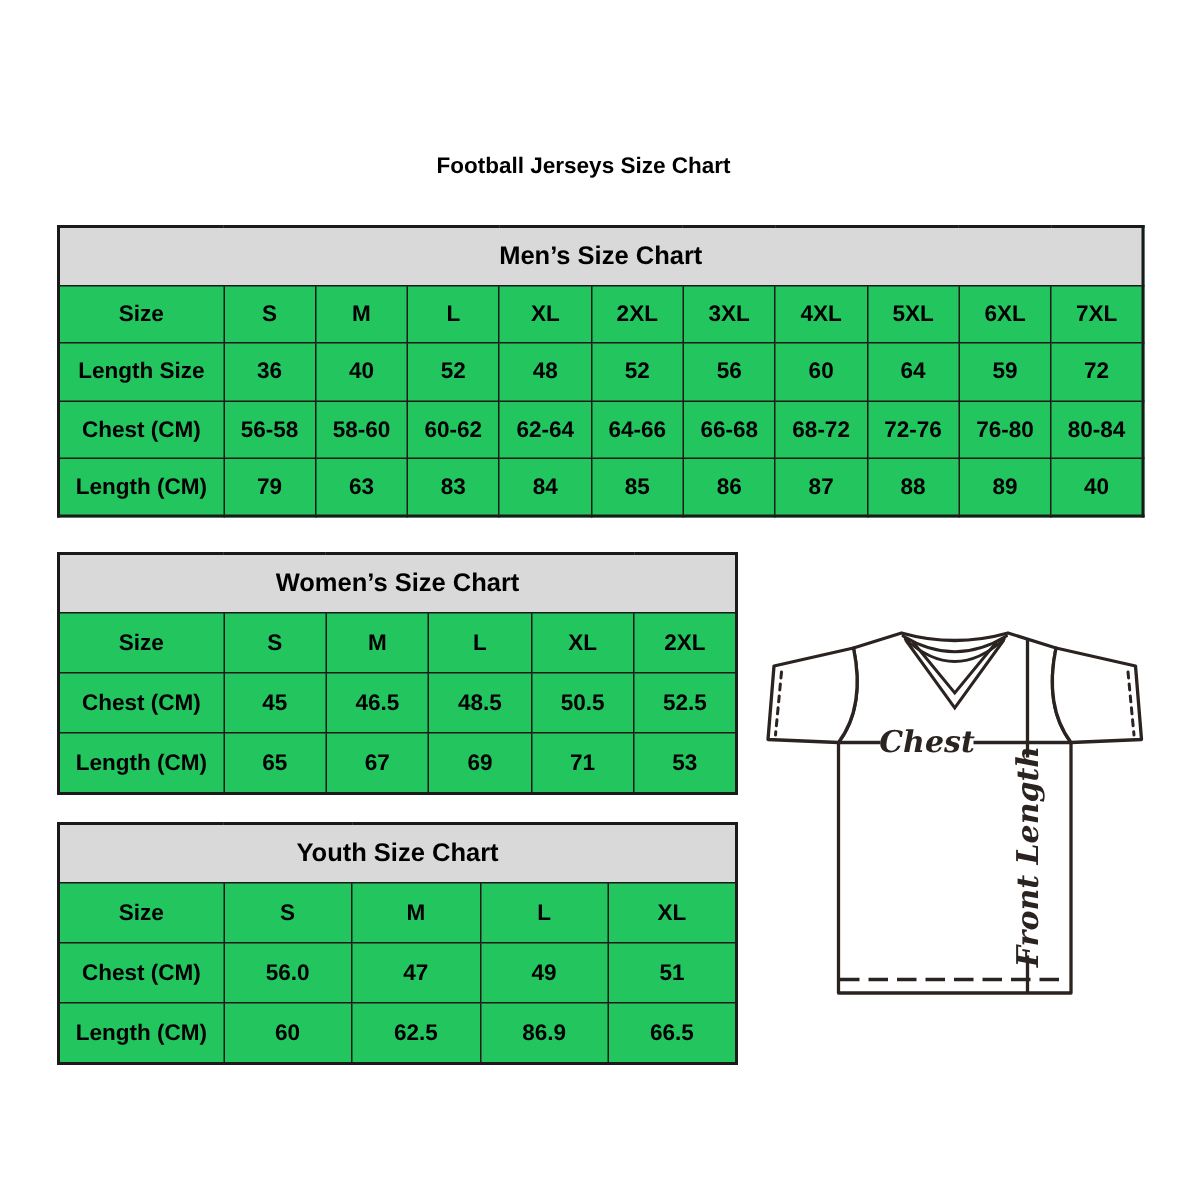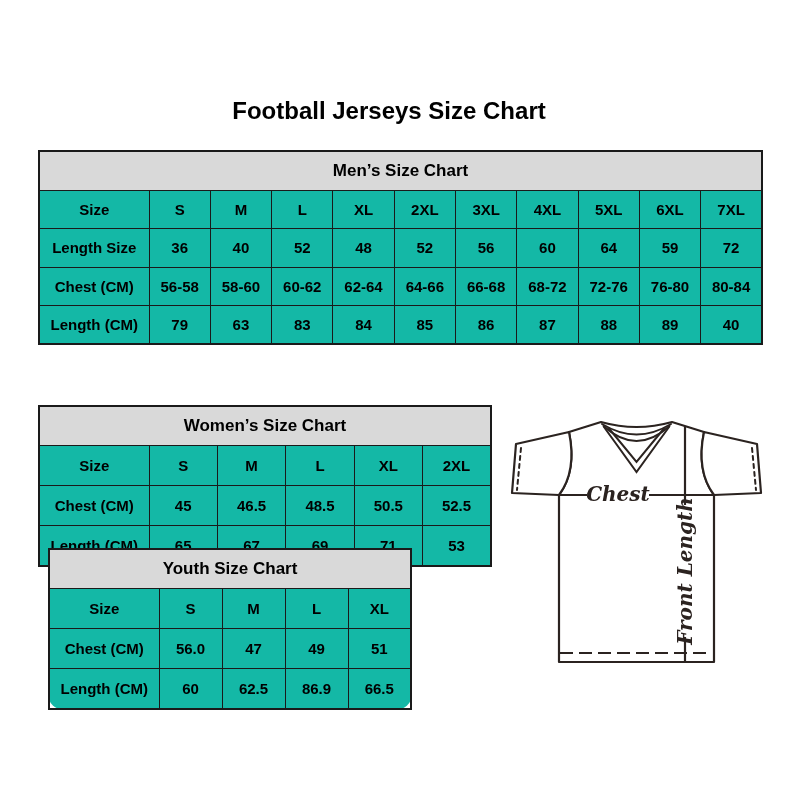--- a/index.html
+++ b/index.html
@@ -15,50 +15,50 @@
     background: #ffffff;
     overflow: hidden;
   }
   .page-title {
     position: absolute;
     top: 97px;
     left: 0;
     width: 778px;
     margin: 0;
     text-align: center;
-    font-size: 24px;
+    font-size: 15px;
     line-height: 28px;
     font-weight: bold;
     color: #000000;
   }
   table.size-table {
     position: absolute;
     border-collapse: collapse;
     table-layout: fixed;
-    background: #14b8a6;
+    background: #22c55e;
     border: 2.5px solid #1a1a1a;
   }
   table.size-table td {
     border: 1.5px solid #1a1a1a;
     padding: 0;
     text-align: center;
     vertical-align: middle;
     font-weight: bold;
     font-size: 15px;
     color: #000000;
     overflow: hidden;
     white-space: nowrap;
   }
   table.size-table tr.t-head td {
     background: #d9d9d9;
     font-size: 17px;
   }
   #mens-table   { left: 38px; top: 150px; width: 725px; }
-  #womens-table { left: 38px; top: 368px; width: 454px; margin-top: 37px; }
-  #youth-table  { left: 48px; top: 548px; width: 364px; border-radius: 16px; }
+  #womens-table { left: 38px; top: 368px; width: 454px; }
+  #youth-table  { left: 38px; top: 548px; width: 454px; }
   #mens-table tr.t-head   { height: 39px; }
   #mens-table tr.t-row    { height: 38.5px; }
   #womens-table tr.t-head { height: 39px; }
   #womens-table tr.t-row  { height: 40.3px; }
   #youth-table tr.t-head  { height: 39px; }
   #youth-table tr.t-row   { height: 40.3px; }
   .jersey-svg {
     position: absolute;
     left: 509px;
     top: 415px;

